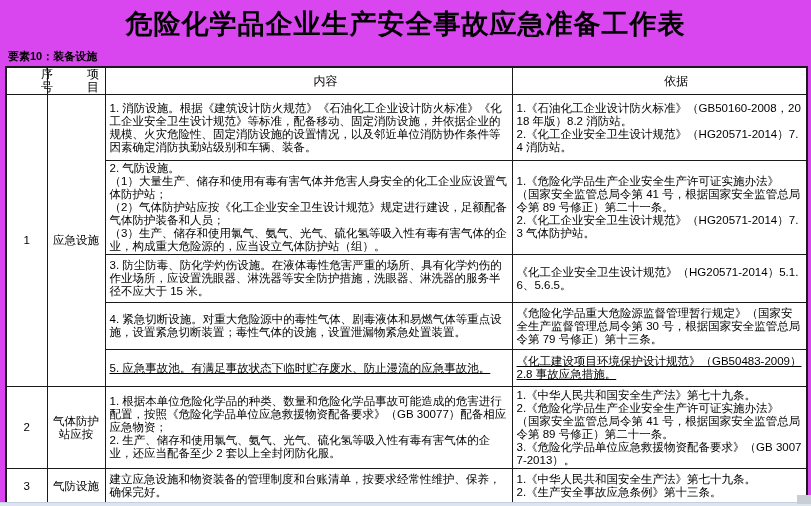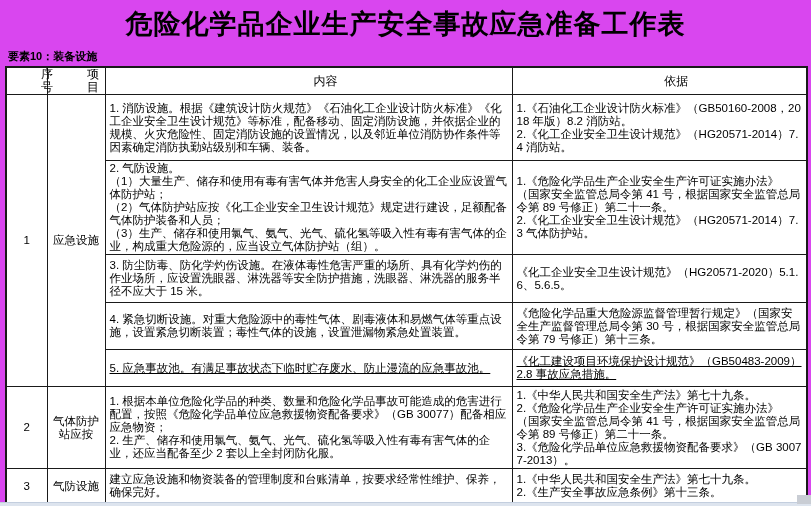--- a/index.html
+++ b/index.html
@@ -96,21 +96,21 @@
       <tr class="r2">
         <td class="cont">2. 气防设施。
 （1）大量生产、储存和使用有毒有害气体并危害人身安全的化工企业应设置气体防护站；
 （2）气体防护站应按《化工企业安全卫生设计规范》规定进行建设，足额配备气体防护装备和人员；
 （3）生产、储存和使用氯气、氨气、光气、硫化氢等吸入性有毒有害气体的企业，构成重大危险源的，应当设立气体防护站（组）。</td>
         <td class="basis">1.《危险化学品生产企业安全生产许可证实施办法》（国家安全监管总局令第 41 号，根据国家安全监管总局令第 89 号修正）第二十一条。
 2.《化工企业安全卫生设计规范》（HG20571-2014）7.3 气体防护站。</td>
       </tr>
       <tr class="r3">
         <td class="cont">3. 防尘防毒、防化学灼伤设施。在液体毒性危害严重的场所、具有化学灼伤的作业场所，应设置洗眼器、淋洗器等安全防护措施，洗眼器、淋洗器的服务半径不应大于 15 米。</td>
-        <td class="basis">《化工企业安全卫生设计规范》（HG20571-2020）5.1.6、5.6.5。</td>
+        <td class="basis">《化工企业安全卫生设计规范》（HG20571-2014）5.1.6、5.6.5。</td>
       </tr>
       <tr class="r4">
         <td class="cont">4. 紧急切断设施。对重大危险源中的毒性气体、剧毒液体和易燃气体等重点设施，设置紧急切断装置；毒性气体的设施，设置泄漏物紧急处置装置。</td>
         <td class="basis">《危险化学品重大危险源监督管理暂行规定》（国家安全生产监督管理总局令第 30 号，根据国家安全监管总局令第 79 号修正）第十三条。</td>
       </tr>
       <tr class="r5">
         <td class="cont">5. 应急事故池。有满足事故状态下临时贮存废水、防止漫流的应急事故池。</td>
         <td class="basis">《化工建设项目环境保护设计规范》（GB50483-2009）2.8 事故应急措施。</td>
       </tr>
       <tr class="r6">

